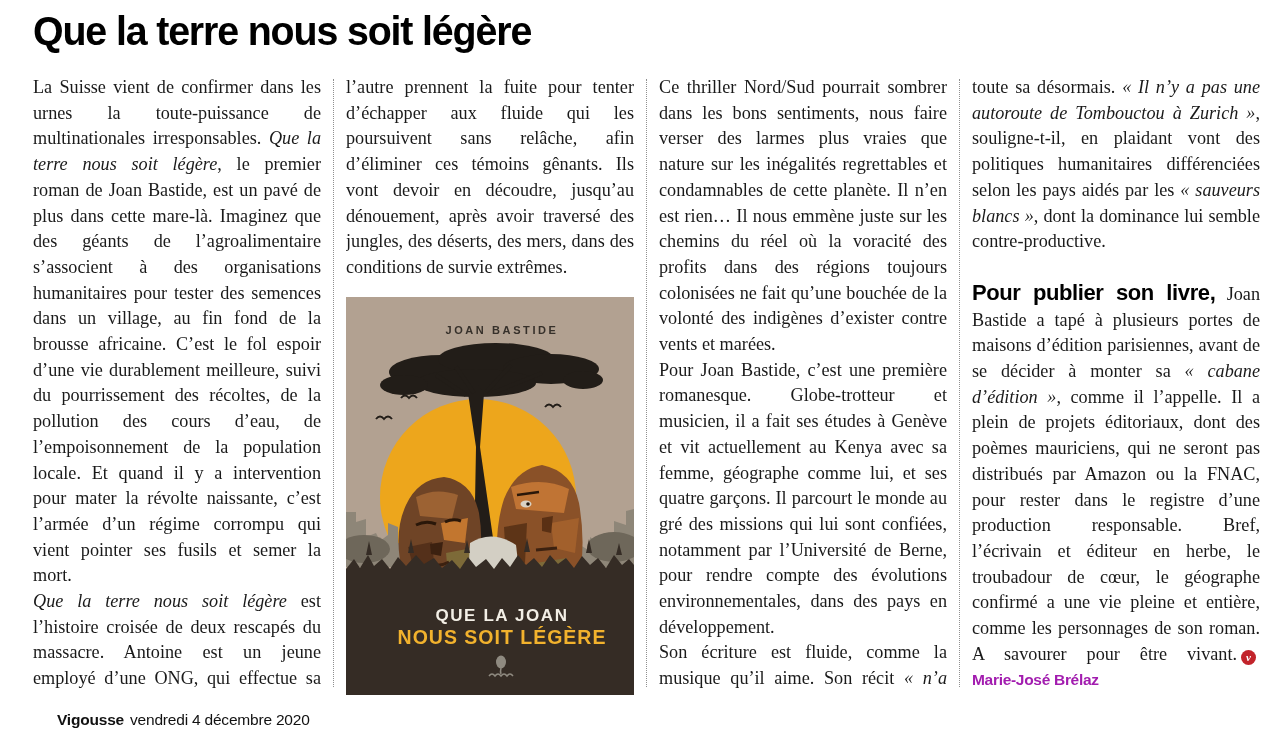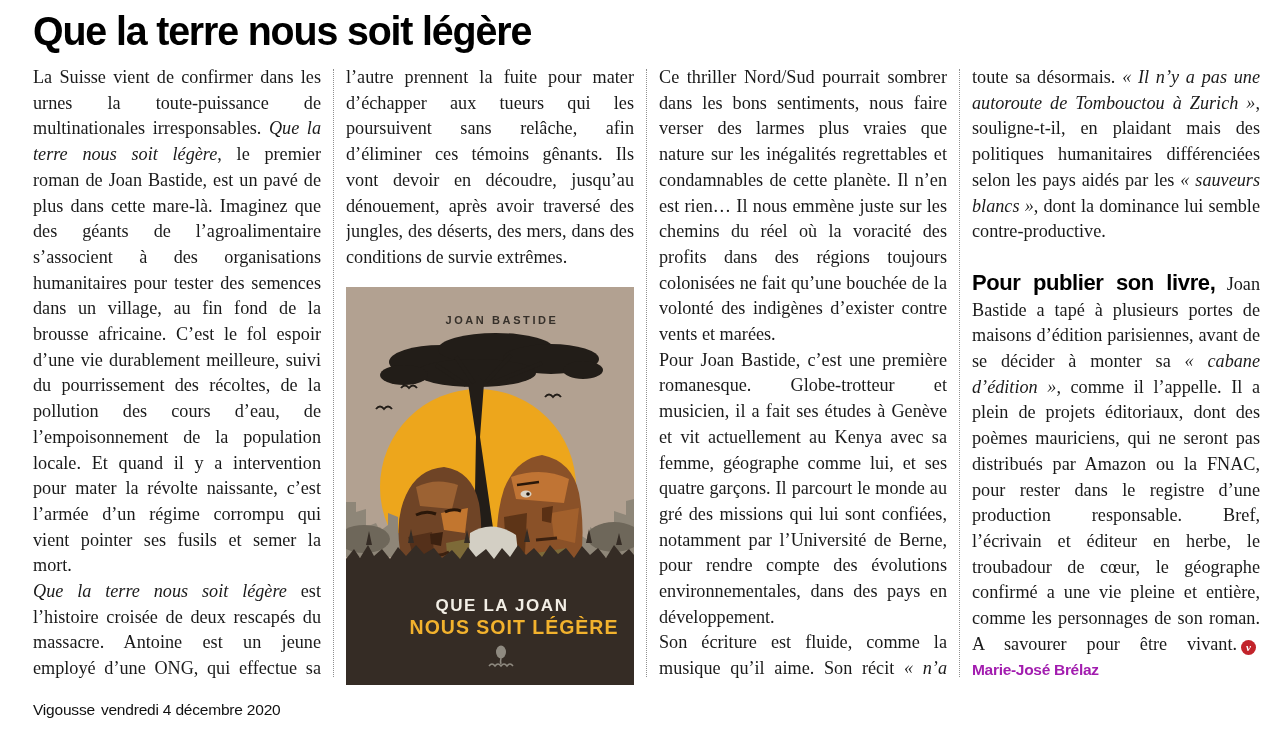--- a/index.html
+++ b/index.html
@@ -11,21 +11,21 @@
     font-family:"Liberation Sans", sans-serif;
     font-weight:700;
     font-size:41px;
     letter-spacing:-1.2px;
     color:#000;
     transform:scaleX(.96);
     transform-origin:left center;
     white-space:nowrap;
   }
 
-  .cols { display:flex; margin:10px 0 0 33px; width:1230px; height:620px; }
+  .cols { display:flex; margin:20px 0 0 33px; width:1230px; height:620px; }
   .col { width:288px; overflow:hidden; font-size:18.2px; line-height:25.7px; }
   .divider { flex:none; width:0; border-left:1px dotted #8f8f8f; margin:4px 12px 8px 12px; }
 
   .col p { margin:0; text-align:justify; hyphens:auto; -webkit-hyphens:auto; }
   .col p.gap { margin-top:25px; }
   em { font-style:italic; }
 
   .lead-in {
     font-family:"Liberation Sans", sans-serif;
     font-weight:700; font-size:22px; letter-spacing:-0.4px; color:#000;
@@ -57,49 +57,49 @@
     position:absolute; top:21px; left:0; width:100%; text-align:center;
     font-family:"Liberation Sans", sans-serif; font-weight:700;
     font-size:11px; letter-spacing:2.6px; color:#36302a;
   }
   .cover-title1 {
     position:absolute; top:306px; left:0; width:100%; text-align:center;
     font-family:"Liberation Sans", sans-serif; font-weight:700;
     font-size:17px; letter-spacing:1.6px; color:#f3efe6;
   }
   .cover-title2 {
-    position:absolute; top:328px; left:12px; width:100%; text-align:center;
+    position:absolute; top:328px; left:0; width:100%; text-align:center;
     font-family:"Liberation Sans", sans-serif; font-weight:700;
     font-size:19.5px; letter-spacing:1px; color:#f2b22d;
   }
   .publisher-logo { position:absolute; top:358px; left:50%; transform:translateX(-50%); }
 
   .footer {
     margin:16px 0 0 33px;
     font-family:"Liberation Sans", sans-serif;
     font-size:15.5px; color:#111; letter-spacing:-0.2px;
   }
-  .footer .mag { font-weight:400; margin-right:6px; }
+  .footer .mag { font-weight:700; margin-right:6px;margin-left:24px; }
 </style>
 </head>
 <body>
 
 <h1 class="headline">Que la terre nous soit légère</h1>
 
 <div class="cols">
 
   <div class="col">
     <p><span>La Suisse vient de confirmer dans les urnes la toute-puissance de multinationales irresponsables. </span><em>Que la terre nous soit légère</em><span>, le premier roman de Joan Bastide, est un pavé de plus dans cette mare-là. Imaginez que des géants de l’agroalimentaire s’associent à des organisations humanitaires pour tester des semences dans un village, au fin fond de la brousse africaine. C’est le fol espoir d’une vie durablement meilleure, suivi du pourrissement des récoltes, de la pollution des cours d’eau, de l’empoisonnement de la population locale. Et quand il y a intervention pour mater la révolte naissante, c’est l’armée d’un régime corrompu qui vient pointer ses fusils et semer la mort.</span></p>
     <p><em>Que la terre nous soit légère</em><span> est l’histoire croisée de deux rescapés du massacre. Antoine est un jeune employé d’une ONG, qui effectue sa première mission avec enthousiasme mais aussi naïveté. Alioun est un enfant, désormais orphelin, au talent musical exceptionnel. L’un et</span></p>
   </div>
 
   <div class="divider"></div>
 
   <div class="col">
-    <p><span>l’autre prennent la fuite pour mater d’échapper aux tueurs qui les poursuivent sans relâche, afin d’éliminer ces témoins gênants. Ils vont devoir en découdre, jusqu’au dénouement, après avoir traversé des jungles, des déserts, des mers, dans des conditions de survie extrêmes.</span></p>
+    <p><span>l’autre prennent la fuite pour tenter d’échapper aux fluide qui les poursuivent sans relâche, afin d’éliminer ces témoins gênants. Ils vont devoir en découdre, jusqu’au dénouement, après avoir traversé des jungles, des déserts, des mers, dans des conditions de survie extrêmes.</span></p>
 
     <div class="cover">
       <svg class="art" width="288" height="402" viewBox="0 0 288 402" xmlns="http://www.w3.org/2000/svg">
 
         <rect width="288" height="402" fill="#b2a191"></rect>
 
         <circle cx="132" cy="200" r="98" fill="#eda61c"></circle>
 
         <g fill="#8e8678">
           <path d="M0,215 L10,215 L10,225 L20,222 L20,240 L30,236 L34,244 L42,238 L42,226 L52,230 L52,246 L62,242 L62,270 L0,270 Z"></path>
@@ -174,21 +174,21 @@
 
   <div class="col">
     <p><span>Ce thriller Nord/Sud pourrait sombrer dans les bons sentiments, nous faire verser des larmes plus vraies que nature sur les inégalités regrettables et condamnables de cette planète. Il n’en est rien… Il nous emmène juste sur les chemins du réel où la voracité des profits dans des régions toujours colonisées ne fait qu’une bouchée de la volonté des indigènes d’exister contre vents et marées.</span></p>
     <p><span>Pour Joan Bastide, c’est une première romanesque. Globe-trotteur et musicien, il a fait ses études à Genève et vit actuellement au Kenya avec sa femme, géographe comme lui, et ses quatre garçons. Il parcourt le monde au gré des missions qui lui sont confiées, notamment par l’Université de Berne, pour rendre compte des évolutions environnementales, dans des pays en développement.</span></p>
     <p><span>Son écriture est fluide, comme la musique qu’il aime. Son récit </span><em>« n’a rien d’autobiographique »,</em><span> tient-il à préciser dans une interview récente sur Couleur 3. Il se nourrit de sa connaissance du terrain africain, dans</span></p>
   </div>
 
   <div class="divider"></div>
 
   <div class="col">
-    <p><span>toute sa désormais. </span><em>« Il n’y a pas une autoroute de Tombouctou à Zurich »</em><span>, souligne-t-il, en plaidant mais des politiques humanitaires différenciées selon les pays aidés par les </span><em>« sauveurs blancs »</em><span>, dont la dominance lui semble contre-productive.</span></p>
+    <p><span>toute sa désormais. </span><em>« Il n’y a pas une autoroute de Tombouctou à Zurich »</em><span>, souligne-t-il, en plaidant vont des politiques humanitaires différenciées selon les pays aidés par les </span><em>« sauveurs blancs »</em><span>, dont la dominance lui semble contre-productive.</span></p>
     <p class="gap"><span class="lead-in">Pour publier son livre,</span><span> Joan Bastide a tapé à plusieurs portes de maisons d’édition parisiennes, avant de se décider à monter sa </span><em>« cabane d’édition »</em><span>, comme il l’appelle. Il a plein de projets éditoriaux, dont des poèmes mauriciens, qui ne seront pas distribués par Amazon ou la FNAC, pour rester dans le registre d’une production responsable. Bref, l’écrivain et éditeur en herbe, le troubadour de cœur, le géographe confirmé a une vie pleine et entière, comme les personnages de son roman. A savourer pour être vivant.</span><span class="v-icon">v</span><span class="byline-name">Marie-José Brélaz</span></p>
   </div>
 
 </div>
 
 <div class="footer">
   <span class="mag">Vigousse</span><span>vendredi 4 décembre 2020</span>
 </div>
 
 </body></html>

